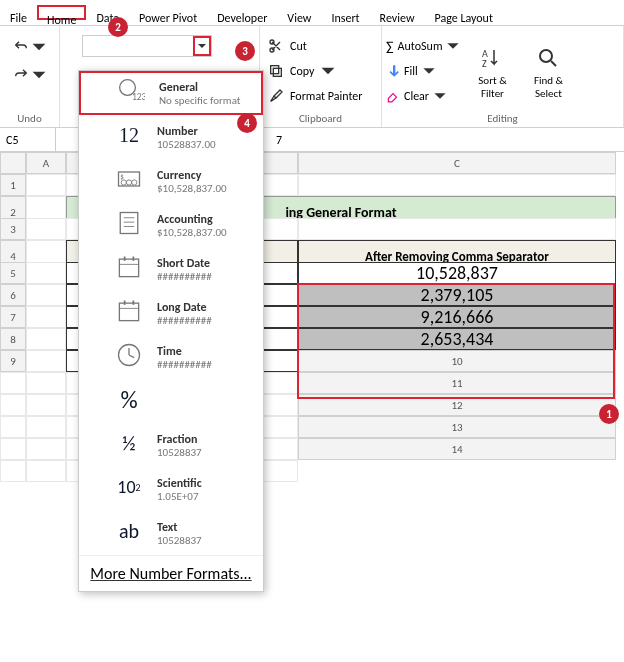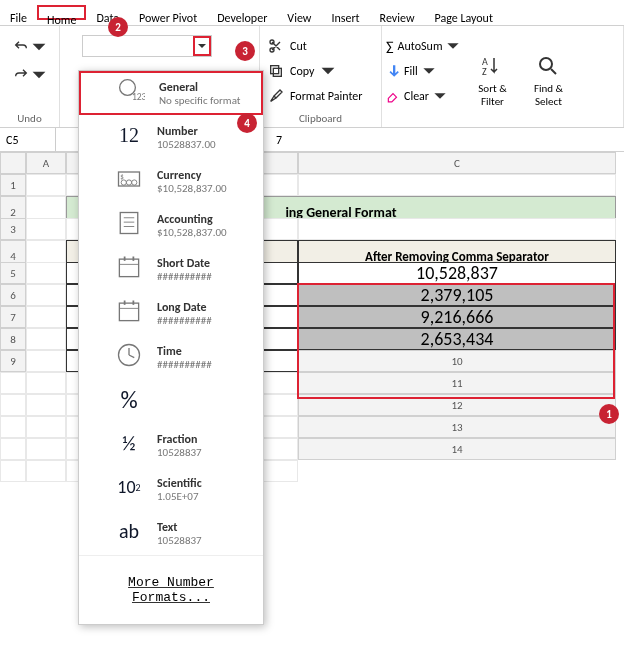--- a/index.html
+++ b/index.html
@@ -66,21 +66,21 @@
     
     
     .format-dropdown { position: absolute; left: 78px; top: 70px; width: 186px; background: #fff; border: 1px solid #ccc; box-shadow: 2px 2px 8px rgba(0,0,0,0.25); z-index: 50; }
     .fmt-item { display: flex; align-items: center; gap: 12px; padding: 8px 10px; height: 44px; }
     .fmt-item.highlight { border: 2px solid #d23; }
     .fmt-icon { width: 32px; height: 32px; display: flex; align-items: flex-start; justify-content: center; color: #0f172a; margin-left: 24px; }
     .fmt-icon svg, .fmt-icon span { width: 28px; height: 28px; font-size: 20px; display: flex; align-items: center; justify-content: center; }
     .fmt-text { display: flex; flex-direction: column; }
     .fmt-title { font-size: 12px; font-weight: bold; color: #333; }
     .fmt-sub { font-size: 11px; color: #777; }
-    .more-formats { text-align: center; padding: 19px; font-size: 13px; border-top: 1px solid #eee; font-family: Liberation Mono, monospace; }
+    .more-formats { text-align: center; padding: 8px; font-size: 16px; border-top: 1px solid #eee; }
     .more-formats span { text-decoration: underline; text-decoration-color: #333; }
     
     
     .data-outline { position: absolute; border: 2px solid #d23; pointer-events: none; }
   </style>
 </head>
 <body>
 
 <div class="tabs">
   <div class="tab">File</div>
@@ -193,20 +193,21 @@
         <span>Sort &amp; Filter</span>
       </div>
       <div class="big-btn">
         <svg viewBox="0 0 24 24">
             <circle cx="10" cy="10" r="6" fill="none" stroke="#333" stroke-width="2"></circle>
             <path stroke="#333" stroke-width="2" d="M15 15l5 5"></path>
           </svg>
         <span>Find &amp; Select</span>
       </div>
     </div>
+    <div class="group-label">Editing</div>
   </div>
 </div>
 <div class="badge" style="left:235px;top:41px;">3</div>
 
 <div class="formula-bar">
   <div class="name-box">C5</div>
   <div class="formula-input" style="padding-left:220px;">7</div>
 </div>
 
 <div class="grid">

